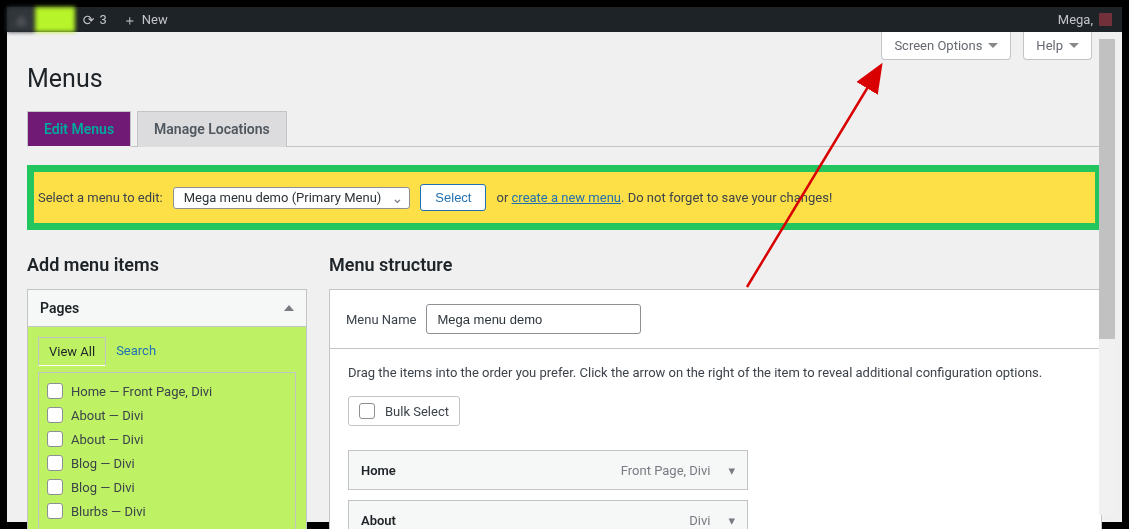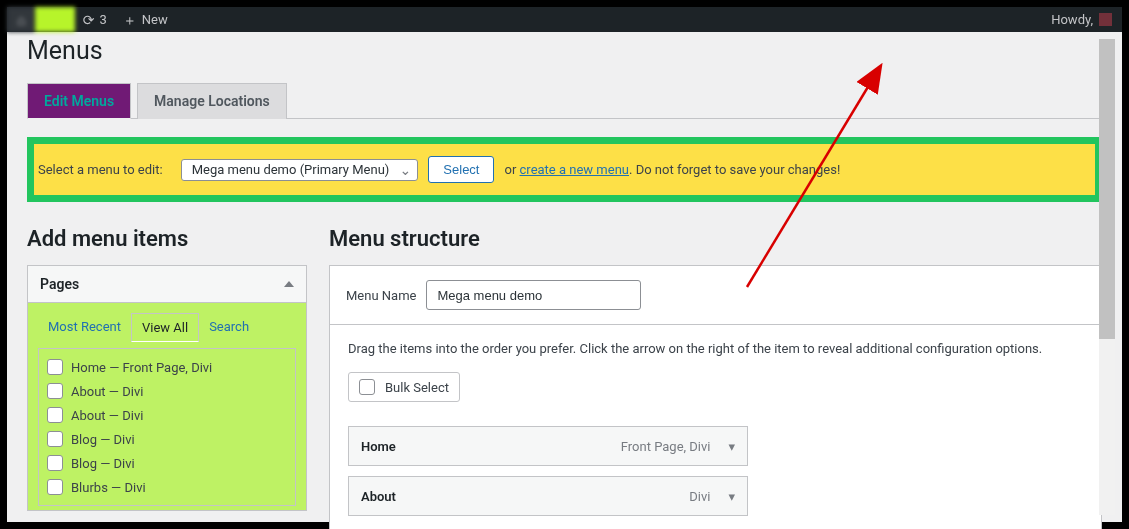--- a/index.html
+++ b/index.html
@@ -69,36 +69,36 @@
   .nav-tab.active { background:#701a75; color:#00a99d; border-bottom:1px solid #f0f0f1;}
   
   .select-row {
     display:flex; align-items:center; gap:10px;
     background:#fde047; border:7px solid #22c55e; padding:12px 4px; margin:18px 0 24px 0;
     font-size:13px; color:#3c434a;
   }
   .sel {
     border:1px solid #8c8f94; border-radius:3px; background:#fff;
     height:22px; padding:0 28px 0 10px; font-size:13px; color:#2c3338;
-    position:relative; min-width:230px; display:flex; align-items:center;margin-left:8px;
+    position:relative; min-width:230px; display:flex; align-items:center;
   }
   .sel .chev {
     position:absolute; right:6px; top:50%; transform:translateY(-50%);
     color:#787c82; font-size:14px;
   }
   .btn-secondary {
     border:1px solid #2271b1; color:#2271b1; background:#fff;
     padding:5px 14px; font-size:13px; border-radius:3px; cursor:pointer;
   }
   .select-row a { color:#2271b1; text-decoration:underline; }
   
   .cols { display:flex; gap:22px; align-items:flex-start;}
   .col-left { width:280px; }
   .col-right { flex:1; }
-  h2.sec { font-size:22px; font-weight:600; color:#1d2327; margin-bottom:14px;}
+  h2.sec { font-size:18px; font-weight:600; color:#1d2327; margin-bottom:14px;}
   
   .accordion { border:1px solid #c3c4c7; background:#bef264;}
   .acc-head {
     background:#f6f7f7; border-bottom:1px solid #c3c4c7;
     padding:10px 12px; font-size:14px; font-weight:600; color:#1d2327;
     display:flex; justify-content:space-between; align-items:center; cursor:pointer;
   }
   .tri-up {
     width:0;height:0;border-left:5px solid transparent;border-right:5px solid transparent;border-bottom:6px solid #787c82;
   }
@@ -149,25 +149,35 @@
       <div class="ab-item">
         <span class="ico">⟳</span>
         <span>3</span>
       </div>
       <div class="ab-item">
         <span class="ico">＋</span>
         <span>New</span>
       </div>
     </div>
     <div class="adminbar-right">
-      <span>Howdy,</span>
+      <span>Mega,</span>
       <span class="avatar"></span>
     </div>
   </div>
 
+  <div class="screen-meta">
+    <div class="meta-btn">
+      <span>Screen Options</span>
+      <span class="tri-down"></span>
+    </div>
+    <div class="meta-btn">
+      <span>Help</span>
+      <span class="tri-down"></span>
+    </div>
+  </div>
 
   <div class="wrap">
     <div class="heading-row">
       <h1 class="pt">Menus</h1>
     </div>
 
     <div class="nav-tabs">
       <div class="nav-tab active">Edit Menus</div>
       <div class="nav-tab">Manage Locations</div>
     </div>
@@ -189,21 +199,20 @@
 
       <div class="col-left">
         <h2 class="sec">Add menu items</h2>
         <div class="accordion">
           <div class="acc-head">
             <span>Pages</span>
             <span class="tri-up"></span>
           </div>
           <div class="acc-body">
             <div class="sub-tabs">
-              <div class="sub-tab">Most Recent</div>
               <div class="sub-tab active">View All</div>
               <div class="sub-tab">Search</div>
             </div>
             <div class="page-list" id="page-list">
                 <div class="page-item">
                   <span class="cb"></span>
                   <span>Home — Front Page, Divi</span>
                 </div>
                 <div class="page-item">
                   <span class="cb"></span>

